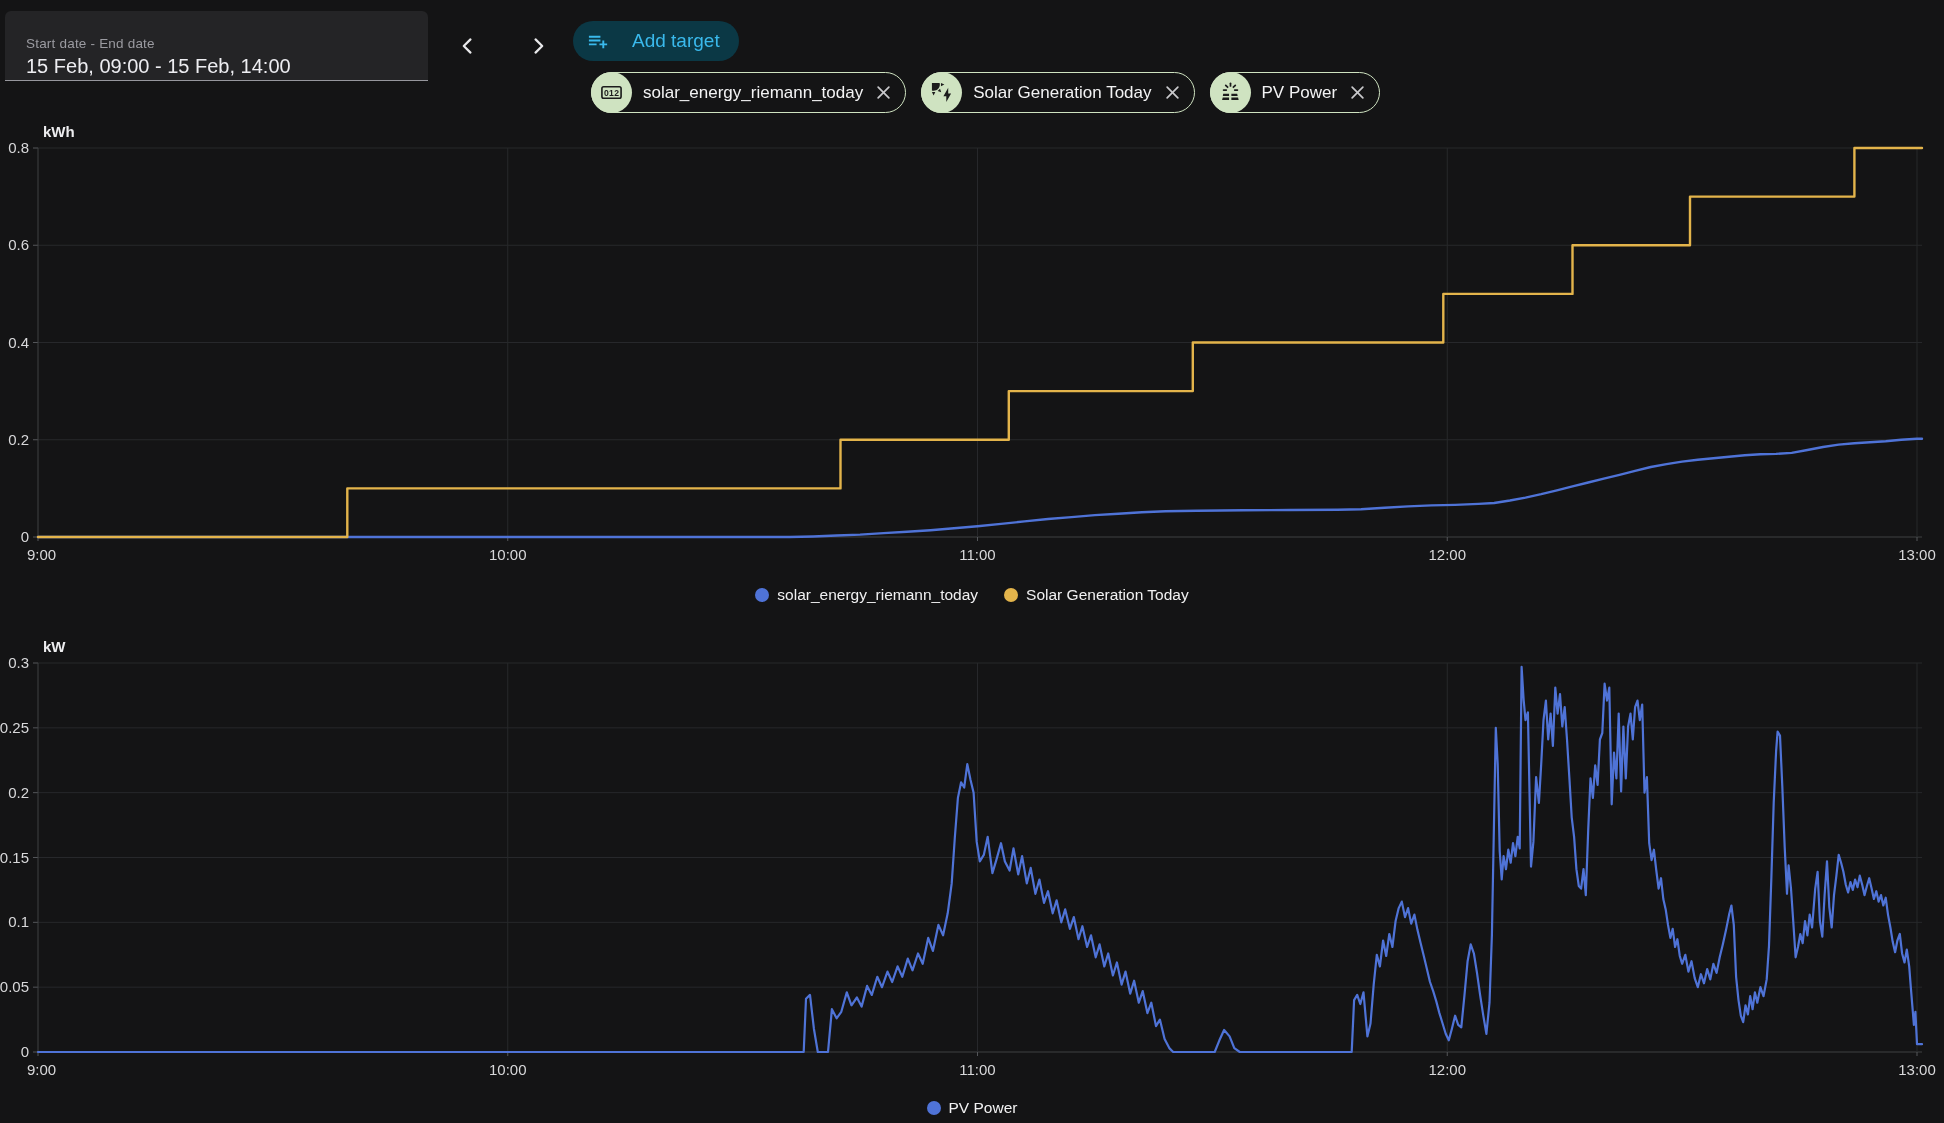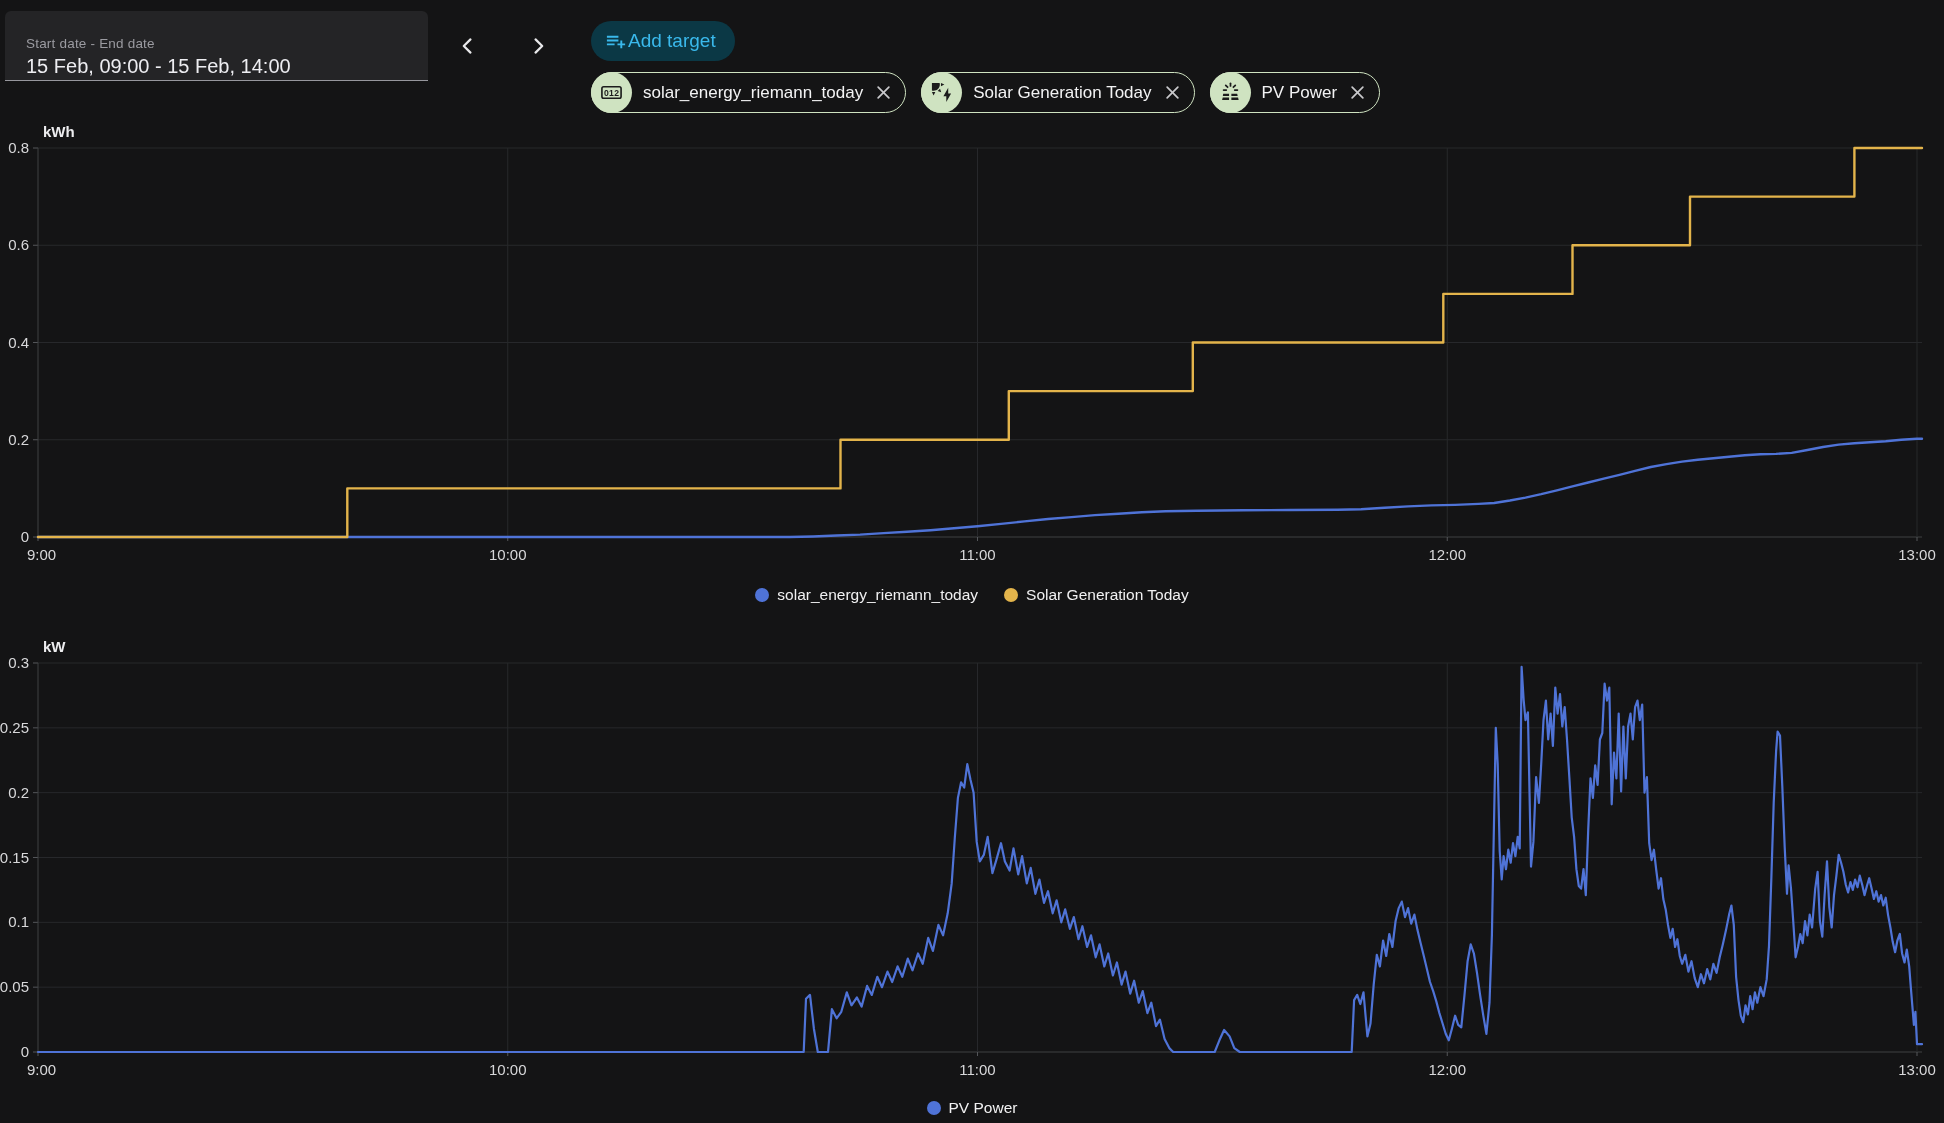--- a/index.html
+++ b/index.html
@@ -13,23 +13,23 @@
   .date-label{font-size:13.5px;color:#9b9ba1;letter-spacing:.2px}
   .date-value{font-size:20px;color:#ededf1;margin-top:4px}
 
   
   .nav-btn{position:absolute;top:24px;width:44px;height:44px;background:none;border:none;
     color:#e9e9eb;cursor:pointer;display:flex;align-items:center;justify-content:center;padding:0}
   .nav-btn.prev{left:446px}
   .nav-btn.next{left:516px}
 
   
-  .add-target{position:absolute;left:591px;top:21px;height:40px;border-radius:20px;border:none;
+  .add-target{position:absolute;left:573px;top:21px;height:40px;border-radius:20px;border:none;
     background:#0b3845;color:#3ab9ec;font-size:19px;font-weight:500;font-family:inherit;
-    display:flex;align-items:center;gap:0;padding:0 19px 0 14px;cursor:pointer}
+    display:flex;align-items:center;gap:22px;padding:0 19px 0 14px;cursor:pointer}
 
   
   .chips{position:absolute;left:591px;top:72px;display:flex;gap:15px}
   .chip{height:41px;border:1px solid #cfe3c1;border-radius:21px;display:flex;align-items:center;
     background:transparent;padding-right:14px;cursor:pointer;box-sizing:border-box}
   .chip-icon{width:41px;height:41px;margin-left:-1px;border-radius:50%;background:#cfe3c1;color:#1c1c1c;
     display:flex;align-items:center;justify-content:center;flex:0 0 41px}
   .chip-label{color:#f3f3f4;font-size:17px;margin:0 4px 0 11px;white-space:nowrap}
   .chip-close{margin-left:9px;display:flex;align-items:center;color:#c9c9cc;cursor:pointer}
 

